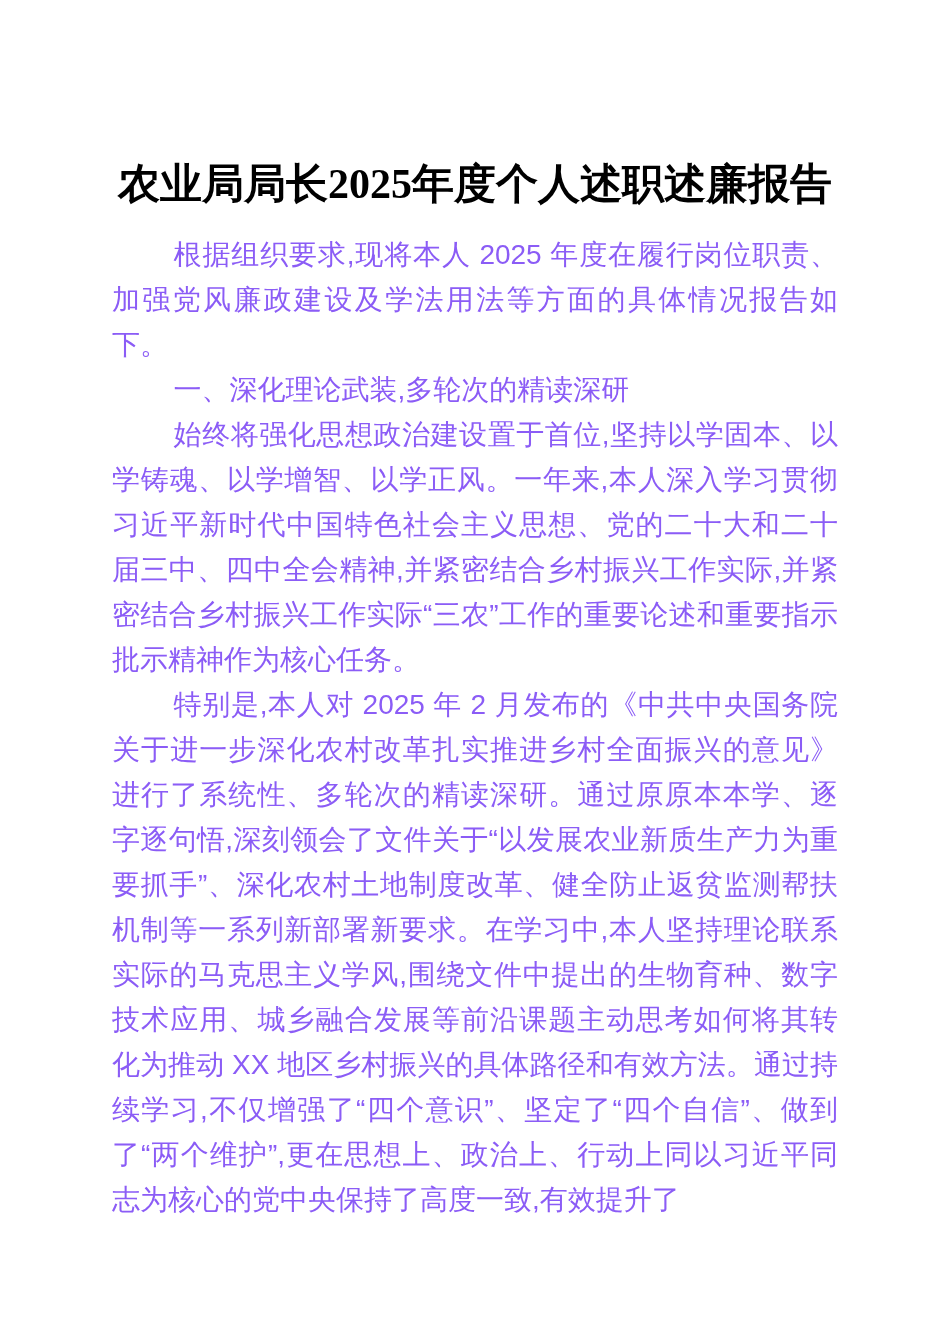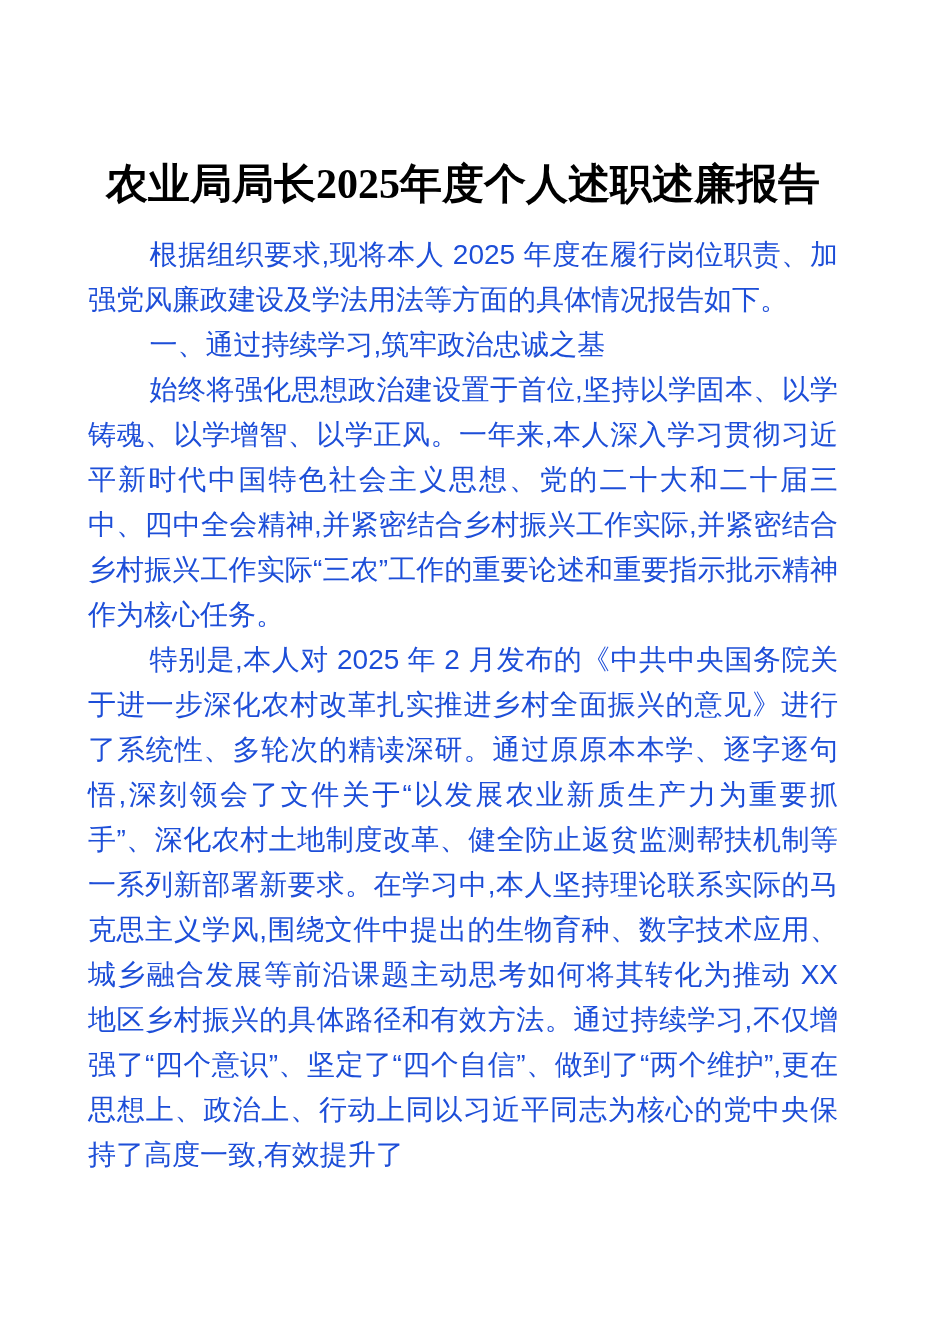--- a/index.html
+++ b/index.html
@@ -12,48 +12,48 @@
     width: 950px;
     height: 1344px;
     overflow: hidden;
     color: #000000;
     font-family: "Liberation Sans", sans-serif;
   }
   .page {
     width: 950px;
     height: 1344px;
     background: #ffffff;
-    padding: 156px 112px 0 88px;
+    padding: 156px 112px 0 112px;
   }
   .doc-title {
     font-family: "Liberation Serif", serif;
     font-weight: bold;
     font-size: 42px;
     line-height: 56px;
     text-align: center;
     margin: 0 0 20px 0;
     color: #000000;
   }
   .para {
     font-family: "Liberation Sans", sans-serif;
     font-size: 28px;
     line-height: 45px;
     text-align: justify;
     text-indent: 2.2em;
     margin: 0;
-    color: #1d4ed8;
+    color: #8b5cf6;
     word-break: break-all;
   }
 </style>
 </head>
 <body>
 
 <div class="page">
   <h1 class="doc-title">农业局局长2025年度个人述职述廉报告</h1>
 
   <p class="para">根据组织要求,现将本人 2025 年度在履行岗位职责、加强党风廉政建设及学法用法等方面的具体情况报告如下。</p>
 
-  <p class="para">一、通过持续学习,筑牢政治忠诚之基</p>
+  <p class="para">一、深化理论武装,多轮次的精读深研</p>
 
   <p class="para">始终将强化思想政治建设置于首位,坚持以学固本、以学铸魂、以学增智、以学正风。一年来,本人深入学习贯彻习近平新时代中国特色社会主义思想、党的二十大和二十届三中、四中全会精神,并紧密结合乡村振兴工作实际,并紧密结合乡村振兴工作实际“三农”工作的重要论述和重要指示批示精神作为核心任务。</p>
 
   <p class="para">特别是,本人对 2025 年 2 月发布的《中共中央国务院关于进一步深化农村改革扎实推进乡村全面振兴的意见》进行了系统性、多轮次的精读深研。通过原原本本学、逐字逐句悟,深刻领会了文件关于“以发展农业新质生产力为重要抓手”、深化农村土地制度改革、健全防止返贫监测帮扶机制等一系列新部署新要求。在学习中,本人坚持理论联系实际的马克思主义学风,围绕文件中提出的生物育种、数字技术应用、城乡融合发展等前沿课题主动思考如何将其转化为推动 XX 地区乡村振兴的具体路径和有效方法。通过持续学习,不仅增强了“四个意识”、坚定了“四个自信”、做到了“两个维护”,更在思想上、政治上、行动上同以习近平同志为核心的党中央保持了高度一致,有效提升了</p>
 </div>
 
 </body></html>

